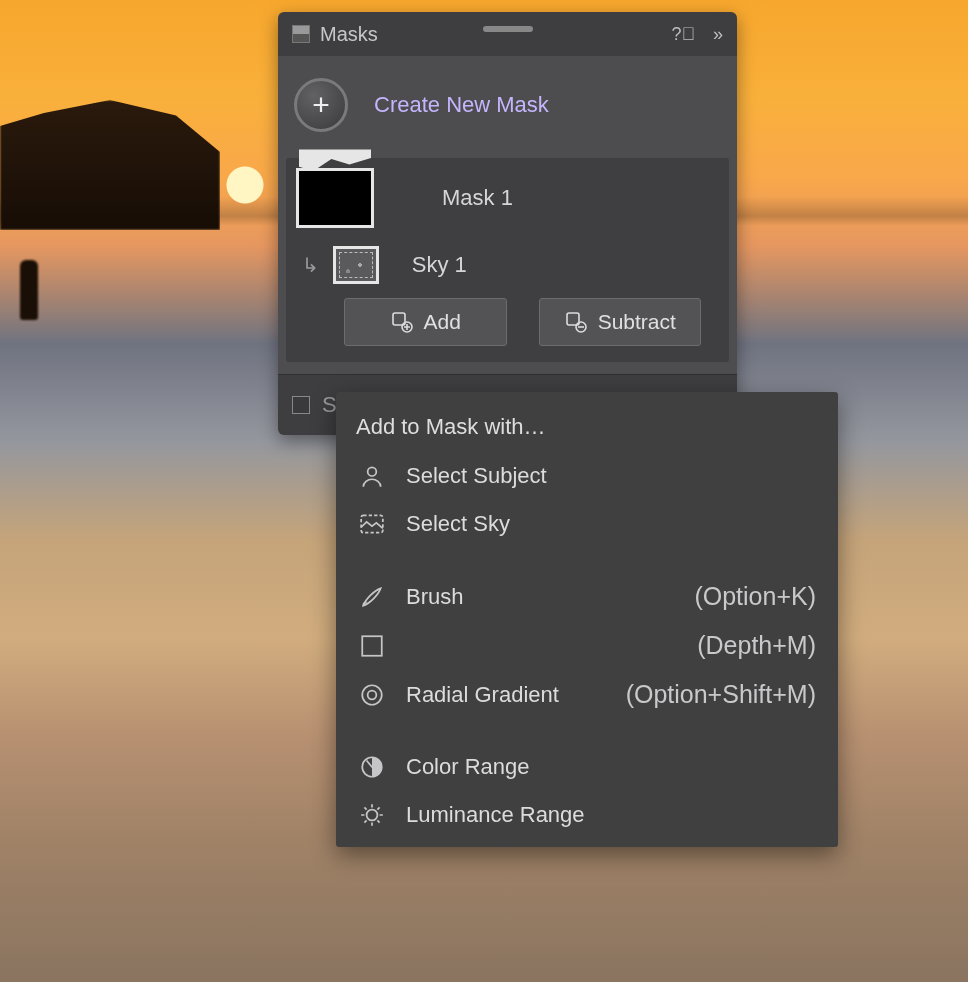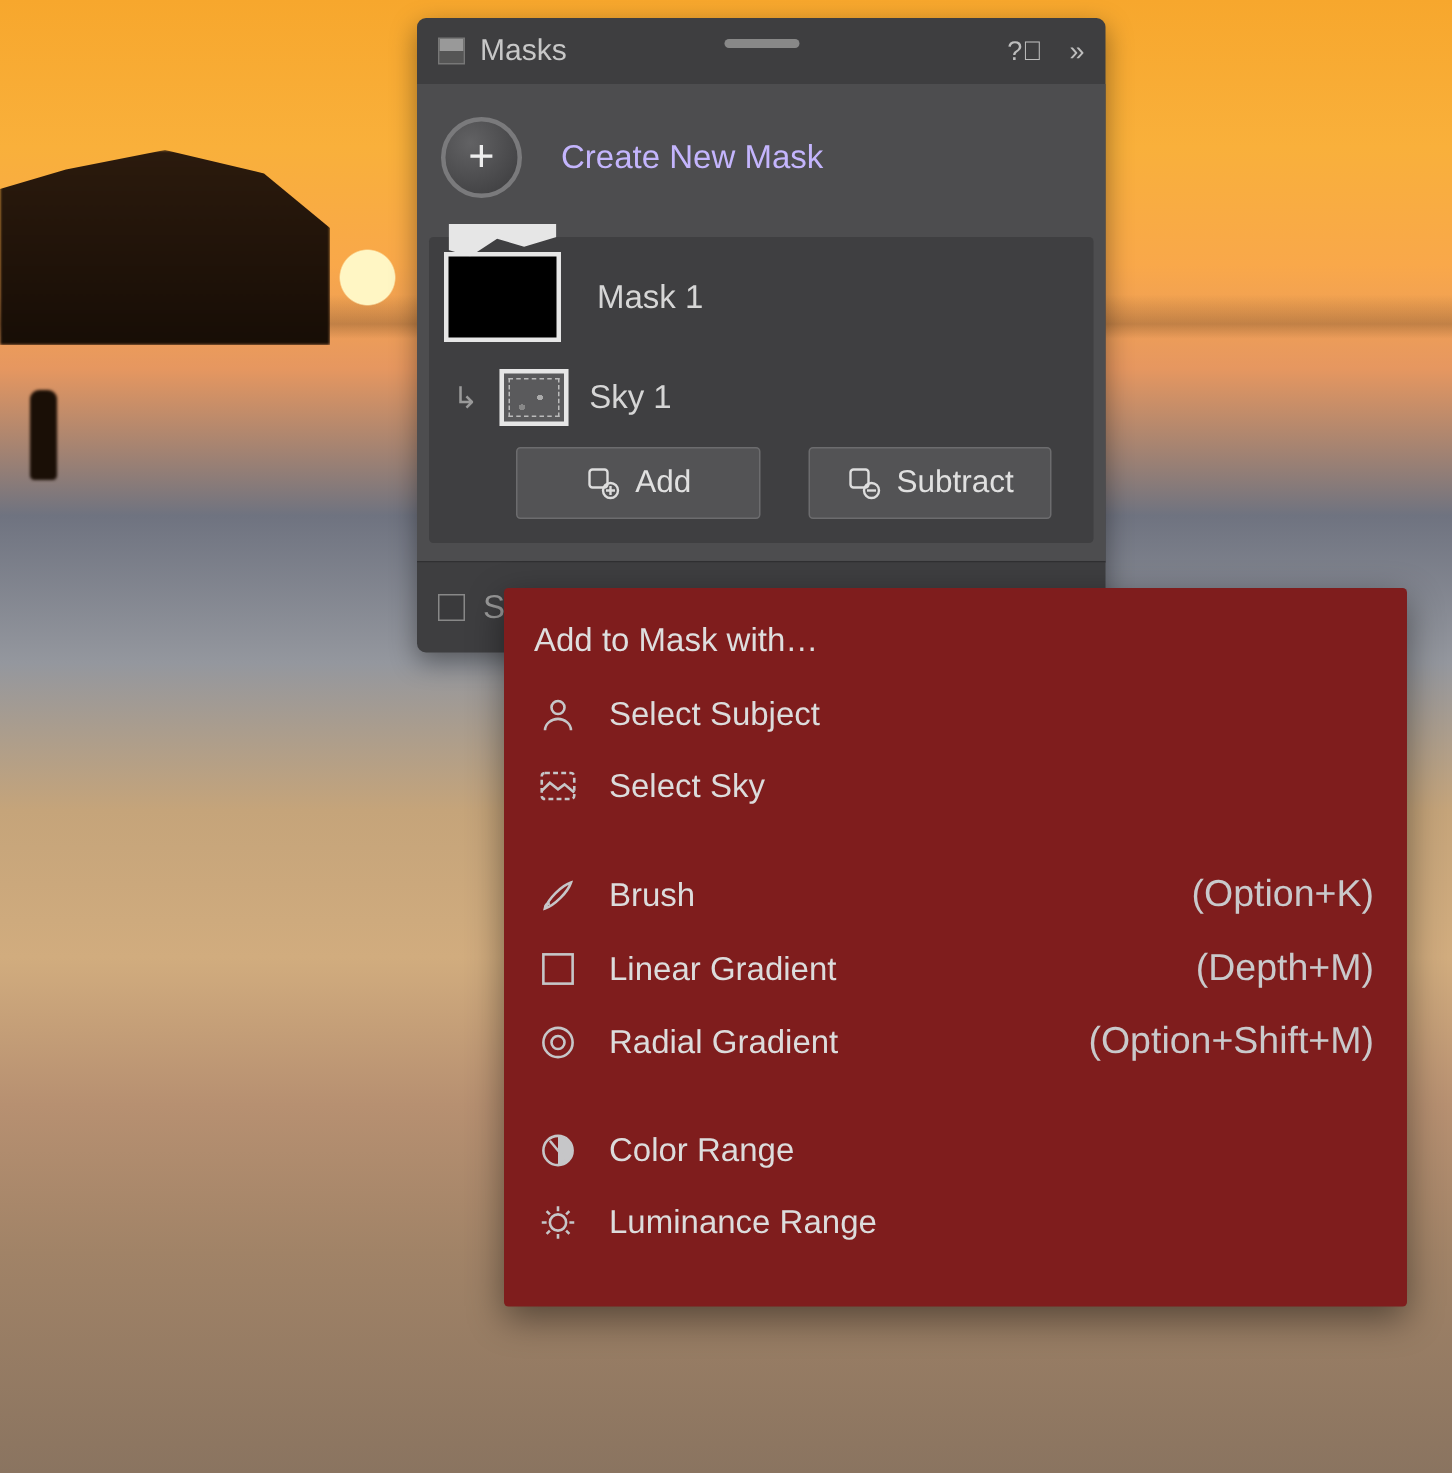--- a/index.html
+++ b/index.html
@@ -88,61 +88,61 @@
   .mask-thumb {
     width:78px; height:60px; border:3px solid #e6e6e6; background:#000;
     position:relative;
   }
   .mask-thumb::before{
     content:""; position:absolute; left:0; right:0; top:0; height:40%;
     background:#e6e6e6;
     clip-path: polygon(0% 100%, 0% 20%, 20% 0%, 45% 55%, 70% 30%, 100% 60%, 100% 100%);
     transform:scaleY(-1); transform-origin:top;
   }
-  .mask-label { font-size:22px; color:#d6d6d6; }
+  .mask-label { font-size:22px; color:#d6d6d6;margin-left:44px; }
 
   .sub-row { display:flex; align-items:center; gap:14px; margin-top:18px; padding-left:6px;}
   .arrow-down-right {
     color:#9a9a9a; font-size:20px;
   }
   .sub-thumb {
     width:46px; height:38px; border:3px solid #e6e6e6; background:#5a5a5c;
     background-image:
       radial-gradient(circle at 30% 70%, #888 2px, transparent 2px),
       radial-gradient(circle at 60% 50%, #aaa 2px, transparent 2px);
     position:relative;
   }
   .sub-thumb::before{
     content:""; position:absolute; inset:3px;
     border:1px dashed #bbb;
   }
-  .sub-label { font-size:22px; color:#d6d6d6; }
+  .sub-label { font-size:22px; color:#d6d6d6;margin-left:19px; }
 
   .btn-row { display:flex; gap:32px; padding:14px 18px 6px 48px; }
   .btn {
     flex:1; height:48px; border:1px solid #6c6c6e;
     background:#535355; color:#e0e0e0;
     font-size:21px; display:flex; align-items:center; justify-content:center; gap:10px;
     cursor:pointer; border-radius:3px;
   }
   .btn svg { width:24px; height:24px; }
 
   .panel-foot { height:60px; display:flex; align-items:center; padding:0 14px; gap:12px; color:#9a9a9a;}
   .chk { width:18px; height:18px; border:1px solid #888; background:#3a3a3c;}
   .foot-partial { font-size:22px; letter-spacing:1px;}
 
   
   .menu {
     position:absolute;
     left:336px; top:392px;
-    width:602px;
-    background:#7f1d1d;
+    width:502px;
+    background:#404040;
     border-radius:3px;
     box-shadow:0 8px 24px rgba(0,0,0,.45);
-    padding:14px 0 32px 0;
+    padding:14px 0 8px 0;
   }
   .menu-title {
     font-size:22px; color:#dedede; padding:8px 20px 12px 20px;
   }
   .menu-item {
     display:flex; align-items:center;
     padding:10px 22px 10px 22px;
     gap:20px; cursor:pointer;
     color:#dcdcdc; font-size:22px;
   }
@@ -249,21 +249,20 @@
     <span>Brush</span>
     <span class="shortcut">(Option+K)</span>
   </div>
   <div class="menu-item">
     <span class="mi-icon">
       <svg viewBox="0 0 24 24">
           <rect x="3" y="3" width="18" height="18"></rect>
           <rect x="3" y="3" width="18" height="18" fill="url(#g1)" stroke="none"></rect>
         </svg>
     </span>
-    <span>Linear Gradient</span>
     <span class="shortcut">(Depth+M)</span>
   </div>
   <div class="menu-item">
     <span class="mi-icon">
       <svg viewBox="0 0 24 24">
           <circle cx="12" cy="12" r="9"></circle>
           <circle cx="12" cy="12" r="4"></circle>
         </svg>
     </span>
     <span>Radial Gradient</span>

